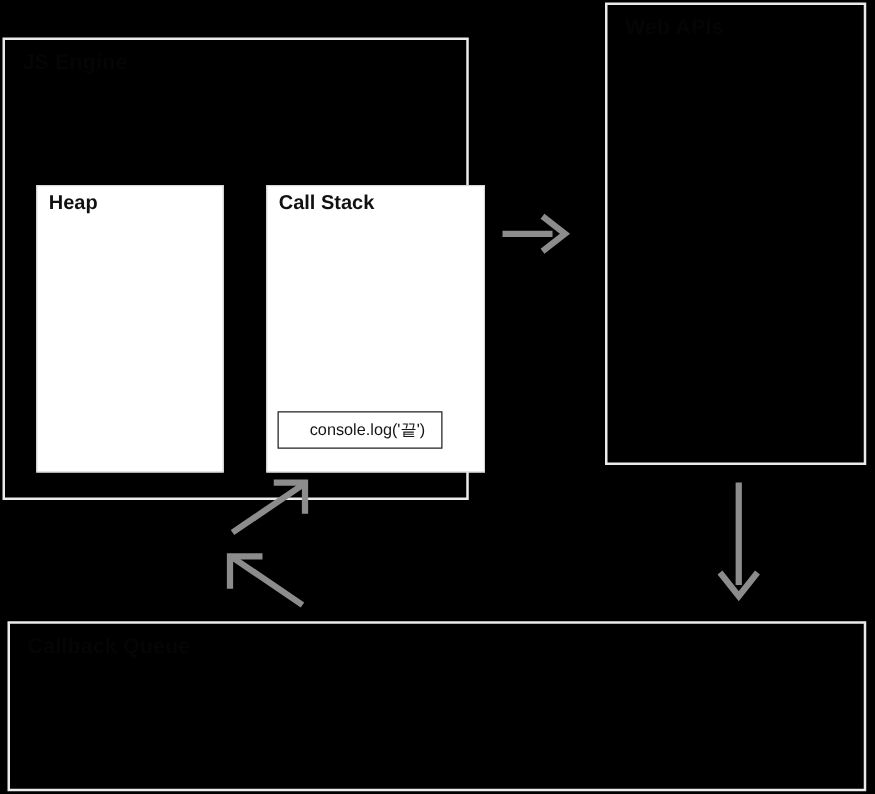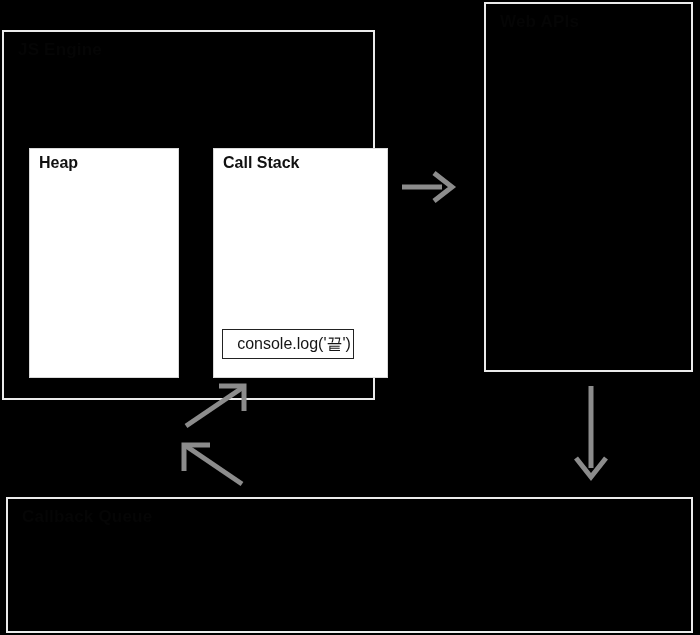--- a/index.html
+++ b/index.html
@@ -94,21 +94,21 @@
     position: absolute;
     left: 8px;
     bottom: 18px;
     width: 132px;
     height: 30px;
     border: 1px solid #222222;
     background: #ffffff;
     display: flex;
     align-items: center;
     justify-content: center;
-    font-size: 16px;
+    font-size: 13px;
     color: #151515;
     box-sizing: border-box;
     font-family: "Liberation Sans", "DejaVu Sans", sans-serif;
     padding-left: 12px;
   }
 
   
   .arrow {
     position: absolute;
   }

